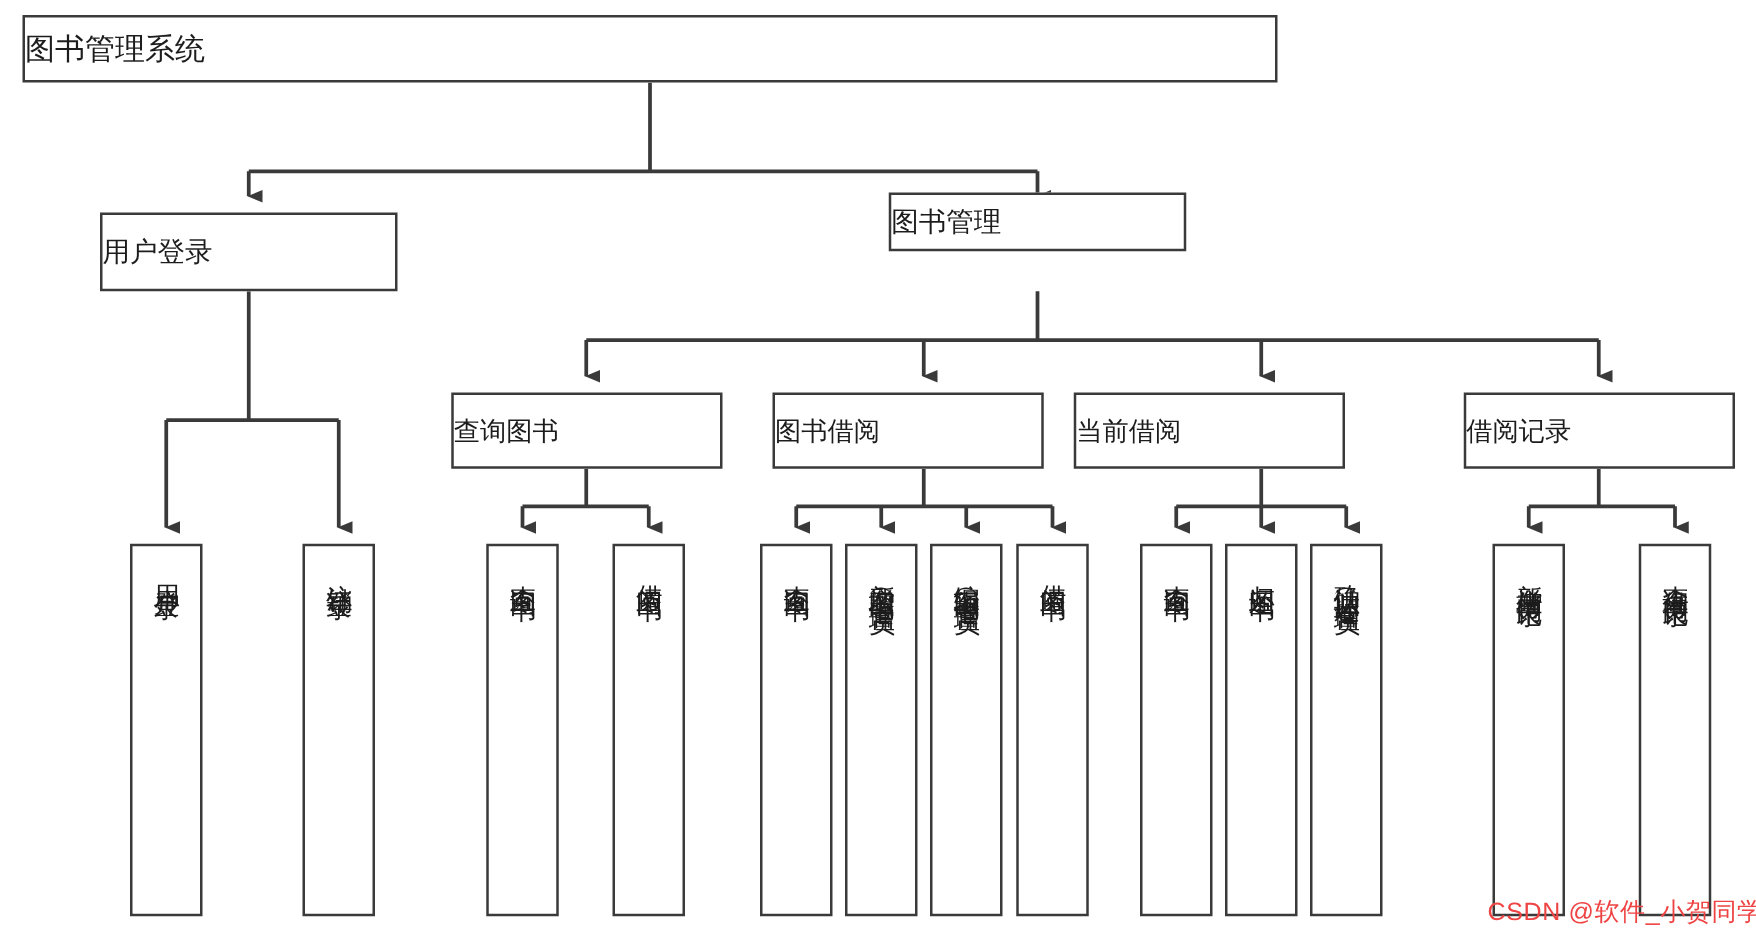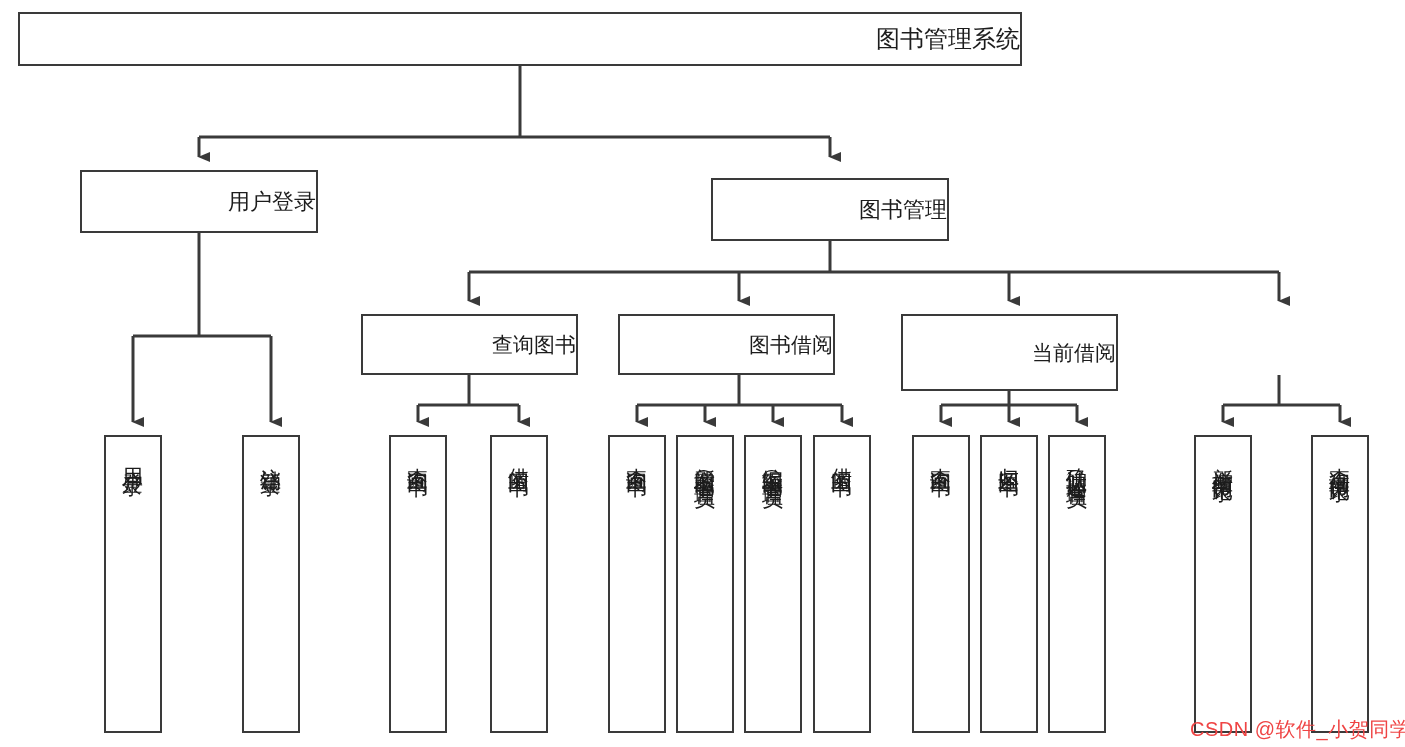--- a/index.html
+++ b/index.html
@@ -25,21 +25,21 @@
     height: 747px;
     pointer-events: none;
   }
   .node {
     position: absolute;
     box-sizing: border-box;
     background: #ffffff;
     border: 2px solid #3a3a3a;
     display: flex;
     align-items: center;
-    justify-content: flex-end;
+    justify-content: flex-start;
     color: #1c1c1c;
   }
   .node.root {
     font-size: 24px;
   }
   .node.l2 {
     font-size: 22px;
   }
   .node.l3 {
     font-size: 21px;
@@ -121,32 +121,35 @@
     </g>
   </svg>
 
   <div class="node root" style="left:18px; top:12px; width:1004px; height:54px;">
     <span>图书管理系统</span>
   </div>
 
   <div class="node l2" style="left:80px; top:170px; width:238px; height:63px;">
     <span>用户登录</span>
   </div>
-  <div class="node l2" style="left:711px; top:178px; width:238px; height:63px;">
+  <div class="node l2" style="left:711px; top:154px; width:238px; height:47px;">
     <span>图书管理</span>
   </div>
 
   <div class="node l3" style="left:361px; top:314px; width:217px; height:61px;">
     <span>查询图书</span>
   </div>
   <div class="node l3" style="left:618px; top:314px; width:217px; height:61px;">
     <span>图书借阅</span>
   </div>
-  <div class="node l3" style="left:901px; top:314px; width:217px; height:77px;">
+  <div class="node l3" style="left:859px; top:314px; width:217px; height:61px;">
     <span>当前借阅</span>
+  </div>
+  <div class="node l3" style="left:1171px; top:314px; width:217px; height:61px;">
+    <span>借阅记录</span>
   </div>
 
   <div class="node leaf" style="left:104px; top:435px; width:58px; height:298px;">
     <span class="vtext">用户登录</span>
   </div>
   <div class="node leaf" style="left:242px; top:435px; width:58px; height:298px;">
     <span class="vtext">注销登录</span>
   </div>
 
   <div class="node leaf" style="left:389px; top:435px; width:58px; height:298px;">

